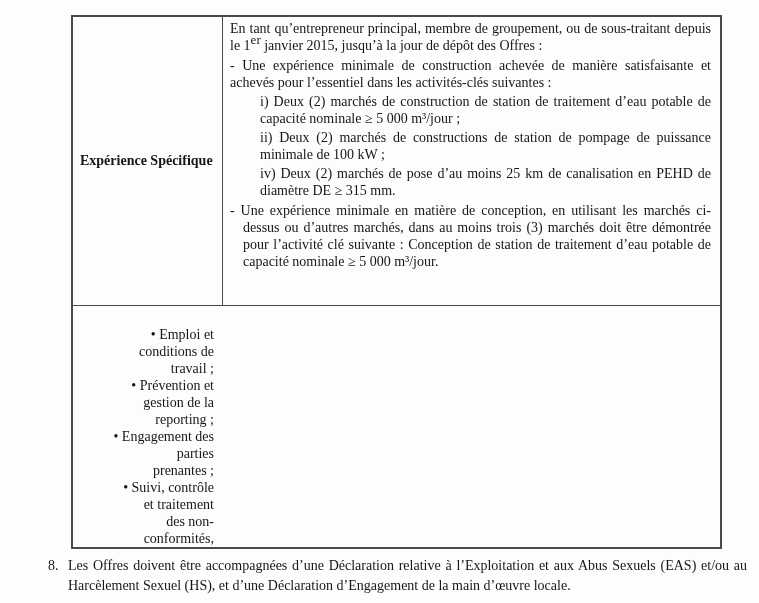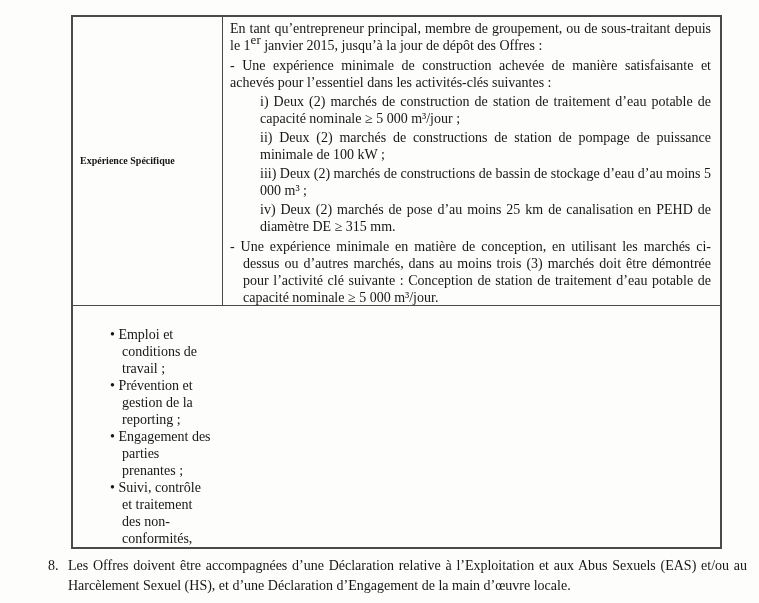--- a/index.html
+++ b/index.html
@@ -22,21 +22,21 @@
     grid-template-rows: 289px 1fr;
     background: #fdfdfc;
   }
   .cell { overflow: hidden; }
   .hdr-cell {
     border-right: 1px solid #4a4a4a;
     display: flex;
     align-items: center;
     padding: 4px 6px 4px 7px;
     font-weight: bold;
-    font-size: 10px;
+    font-size: 14px;
     line-height: 18px;
   }
   .row1 { border-bottom: 1px solid #4a4a4a; }
   .body-cell {
     padding: 3px 9px 2px 7px;
     font-size: 14px;
     line-height: 17px;
     text-align: justify;
   }
   .body-cell p { margin: 0; }
@@ -50,21 +50,21 @@
   }
   sup { font-size: 13px; line-height: 0; }
 
   ul.volets {
     list-style: none;
     margin: 17px 0 0 26px;
   }
   ul.volets li {
     padding-left: 16px;
     text-indent: -12px;
-    text-align: left;
+    text-align: right;
   }
   ul.volets li::before { content: "\2022\00a0"; }
 
   .footnote {
     position: absolute;
     left: 48px; top: 556px;
     width: 699px;
     display: flex;
     font-size: 14px;
     line-height: 19.5px;
@@ -81,21 +81,20 @@
 
     <div class="cell hdr-cell row1">
       <span>Expérience Spécifique</span>
     </div>
     <div class="cell body-cell row1">
       <p><span>En tant qu’entrepreneur principal, membre de groupement, ou de sous-traitant depuis le 1</span><sup>er</sup><span> janvier 2015, jusqu’à la jour de dépôt des Offres :</span></p>
       <p class="p-gap">- Une expérience minimale de construction achevée de manière satisfaisante et achevés pour l’essentiel dans les activités-clés suivantes :</p>
       <div class="subitems">
         <p>i) Deux (2) marchés de construction de station de traitement d’eau potable de capacité nominale ≥ 5 000 m³/jour ;</p>
         <p>ii) Deux (2) marchés de constructions de station de pompage de puissance minimale de 100 kW ;</p>
-        <p>iii) Deux (2) marchés de constructions de bassin de stockage d’eau d’au moins 5 000 m³ ;</p>
         <p>iv) Deux (2) marchés de pose d’au moins 25 km de canalisation en PEHD de diamètre DE ≥ 315 mm.</p>
       </div>
       <p class="hang">- Une expérience minimale en matière de conception, en utilisant les marchés ci-dessus ou d’autres marchés, dans au moins trois (3) marchés doit être démontrée pour l’activité clé suivante : Conception de station de traitement d’eau potable de capacité nominale ≥ 5 000 m³/jour.</p>
     </div>
 
     <div class="cell body-cell">
       <ul class="volets">
         <li>Emploi et conditions de travail ;</li>
         <li>Prévention et gestion de la reporting ;</li>
         <li>Engagement des parties prenantes ;</li>

